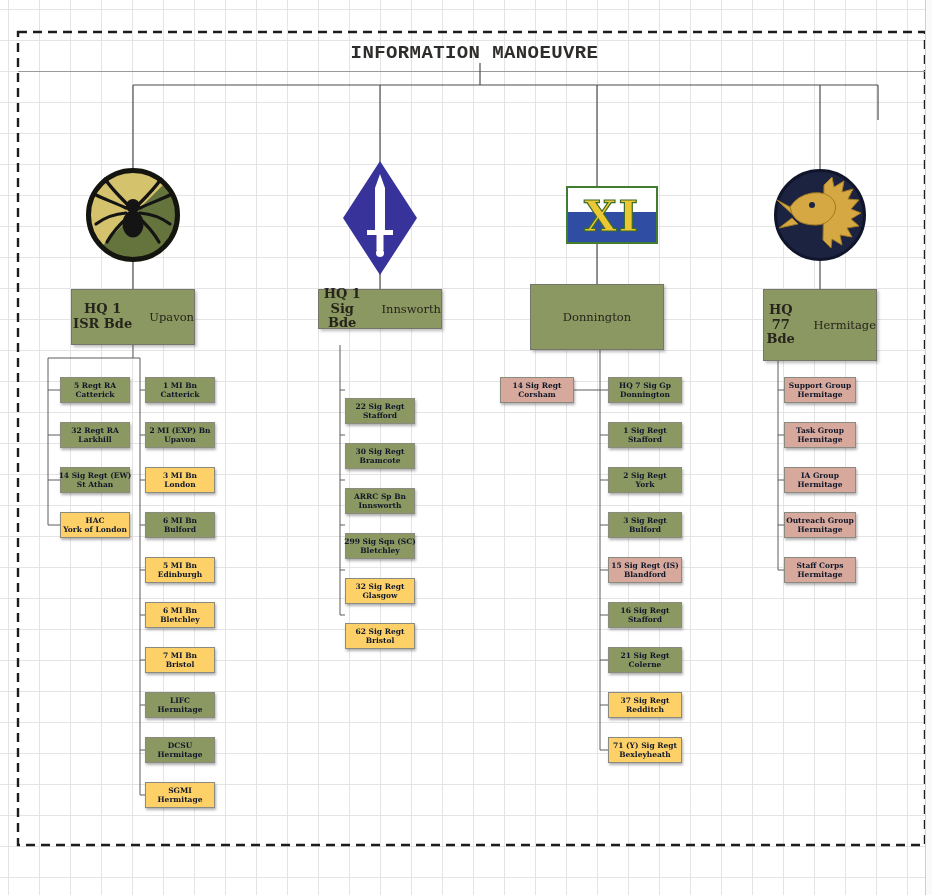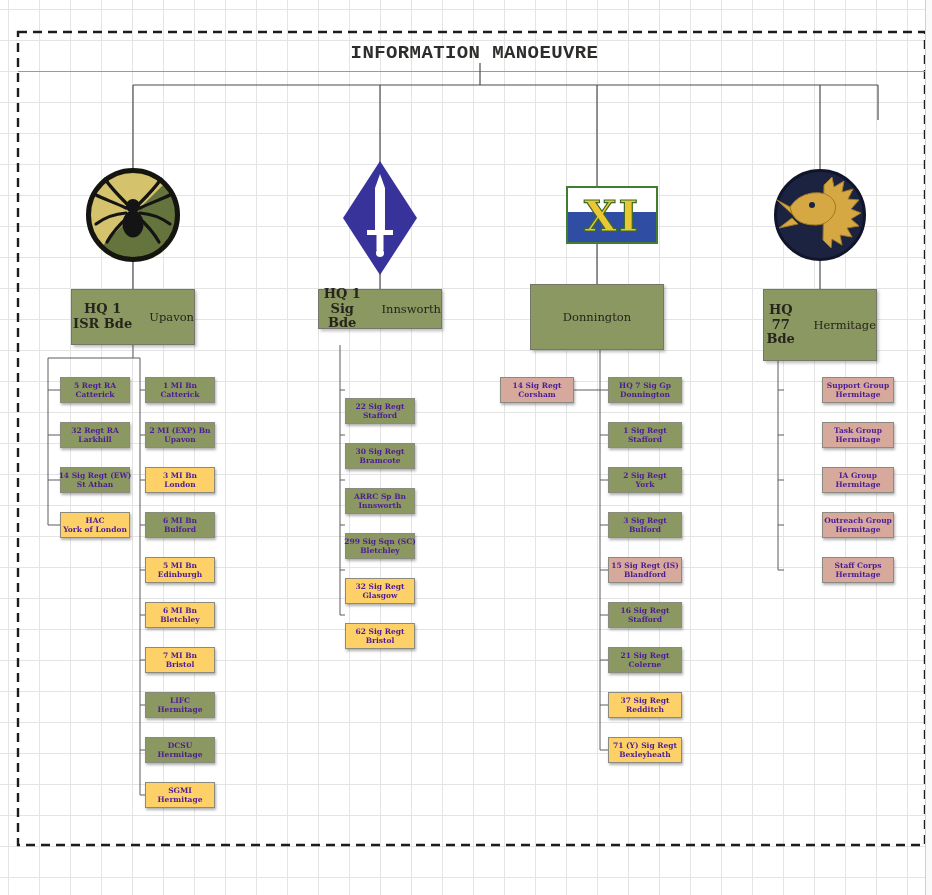--- a/index.html
+++ b/index.html
@@ -14,21 +14,21 @@
     letter-spacing:.4px;color:#2e2d2b;z-index:2}
   .badge{position:absolute;z-index:2}
   .hq-box{position:absolute;z-index:2;background:var(--green);border:1px solid #75756b;
     box-shadow:1.5px 2px 3px rgba(60,60,60,.35);display:flex;flex-direction:row;
     align-items:center;justify-content:center;text-align:center;color:#26241c;gap:16px}
   .hq-name{font-weight:bold;font-size:13px;line-height:1.15;white-space:pre-line}
   .hq-loc{font-size:11.5px}
   .col{position:absolute;z-index:2}
   .unit{height:26px;margin-bottom:19px;border:1px solid #8a8a80;
     box-shadow:1px 1.5px 2.5px rgba(60,60,60,.4);display:flex;flex-direction:column;
-    align-items:center;justify-content:center;text-align:center;color:#4c1d95;line-height:1.25}
+    align-items:center;justify-content:center;text-align:center;color:#0f172a;line-height:1.25}
   .unit div{font-size:7.5px;font-weight:bold;white-space:nowrap}
   .unit.green{background:var(--green)}
   .unit.yellow{background:var(--yellow)}
   .unit.pink{background:var(--pink)}
   .scroll-strip{position:absolute;right:0;top:0;width:7px;height:100%;background:#fafafa;
     border-left:1px solid #cfcfcf;z-index:3}
 </style>
 </head>
 <body>
 
@@ -296,21 +296,21 @@
       </div>
       <div class="unit yellow">
         <div>37 Sig Regt</div>
         <div>Redditch</div>
       </div>
       <div class="unit yellow">
         <div>71 (Y) Sig Regt</div>
         <div>Bexleyheath</div>
       </div>
     </div>
-  <div class="col" style="left:822px;top:377px;width:72px">
+  <div class="col" style="left:784px;top:377px;width:72px">
       <div class="unit pink">
         <div>Support Group</div>
         <div>Hermitage</div>
       </div>
       <div class="unit pink">
         <div>Task Group</div>
         <div>Hermitage</div>
       </div>
       <div class="unit pink">
         <div>IA Group</div>

